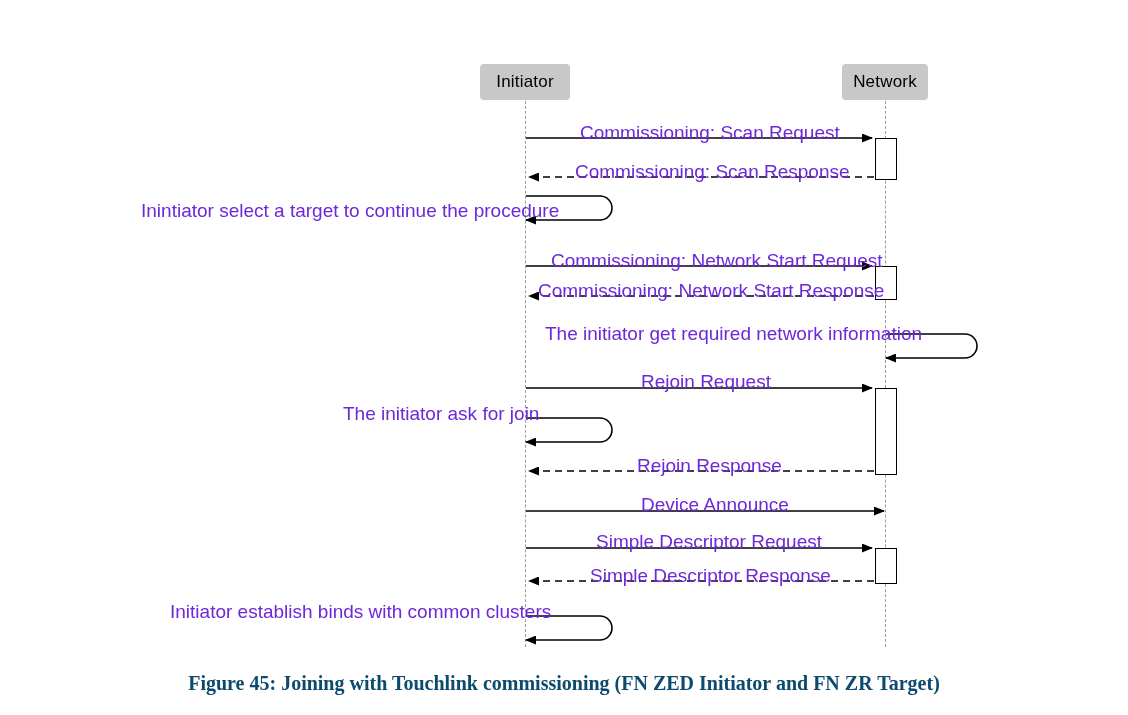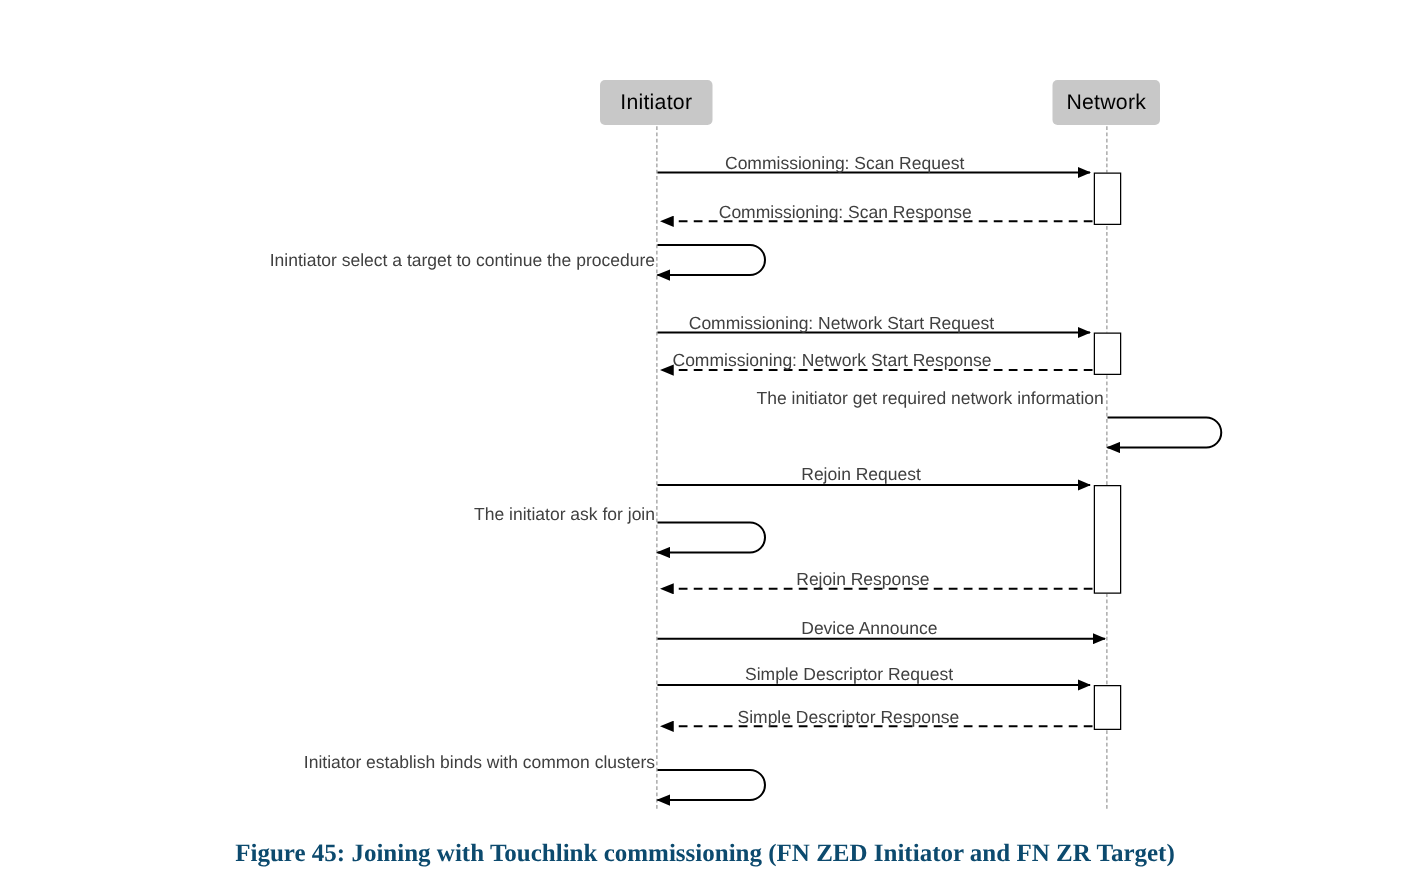--- a/index.html
+++ b/index.html
@@ -39,22 +39,22 @@
     border-left: 1px dashed #9a9a9a;
   }
   .activation {
     position: absolute;
     background: #ffffff;
     border: 1px solid #000000;
     width: 20px;
   }
   .msg-label {
     position: absolute;
-    font-size: 14px;
-    color: #404040;
+    font-size: 19px;
+    color: #6d28d9;
     white-space: nowrap;
   }
   .msg-label.right {
     text-align: right;
   }
   .caption {
     position: absolute;
     left: 0;
     right: 0;
     text-align: center;
@@ -124,21 +124,21 @@
     <line x1="874" y1="581" x2="529" y2="581" stroke="#000" stroke-width="1.6" stroke-dasharray="7,5" marker-end="url(#arrowFilled)"></line>
 
     <path d="M526,616 L600,616 A12,12 0 0 1 600,640 L526,640" fill="none" stroke="#000" stroke-width="1.6" marker-end="url(#arrowFilled)"></path>
   </svg>
 
   <div class="msg-label" style="left:580px; top:122px;">Commissioning: Scan Request</div>
   <div class="msg-label right" style="left:141px; top:200px; width:383px;">Inintiator select a target to continue the procedure</div>
   <div class="msg-label" style="left:575px; top:161px;">Commissioning: Scan Response</div>
   <div class="msg-label" style="left:551px; top:250px;">Commissioning: Network Start Request</div>
   <div class="msg-label" style="left:538px; top:280px;">Commissioning: Network Start Response</div>
-  <div class="msg-label right" style="left:545px; top:310px; width:338px;">The initiator get required network information</div>
+  <div class="msg-label right" style="left:545px; top:323px; width:338px;">The initiator get required network information</div>
   <div class="msg-label" style="left:641px; top:371px;">Rejoin Request</div>
   <div class="msg-label right" style="left:343px; top:403px; width:181px;">The initiator ask for join</div>
   <div class="msg-label" style="left:637px; top:455px;">Rejoin Response</div>
   <div class="msg-label" style="left:641px; top:494px;">Device Announce</div>
   <div class="msg-label" style="left:596px; top:531px;">Simple Descriptor Request</div>
   <div class="msg-label" style="left:590px; top:565px;text-align:center;">Simple Descriptor Response</div>
   <div class="msg-label right" style="left:170px; top:601px; width:354px;">Initiator establish binds with common clusters</div>
 
   <div class="caption" style="top:672px;">Figure 45: Joining with Touchlink commissioning (FN ZED Initiator and FN ZR Target)</div>
 

